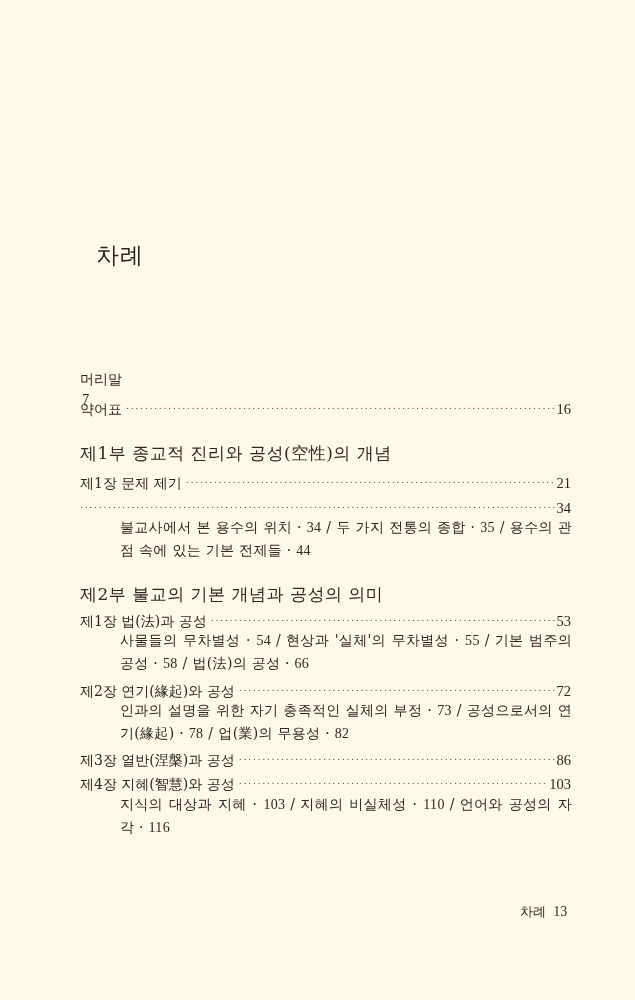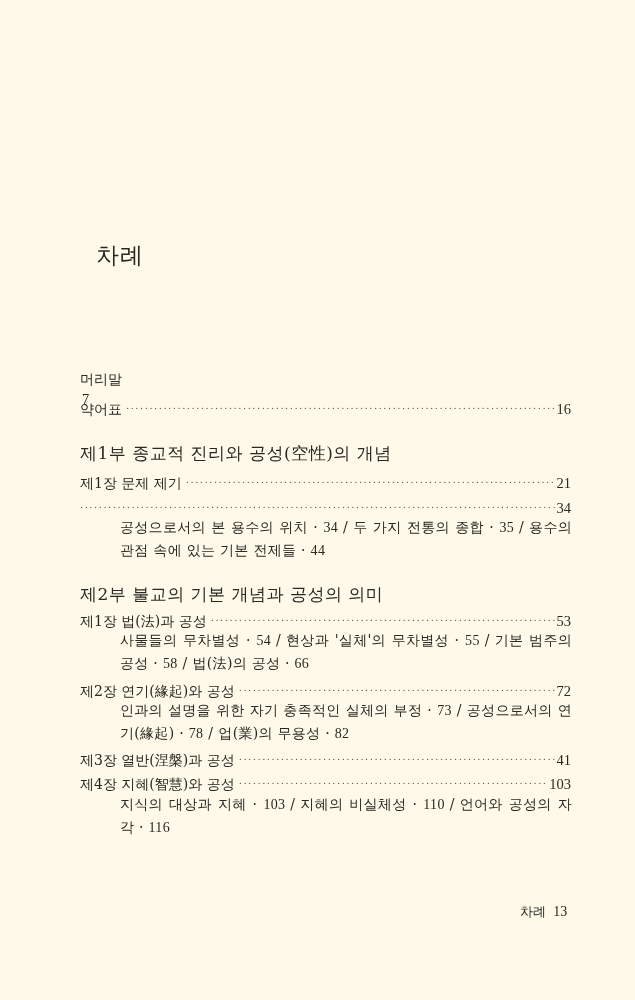--- a/index.html
+++ b/index.html
@@ -128,21 +128,21 @@
     <div class="toc-row" style="top:468px;">
       <span class="label">제1장 문제 제기</span>
       <span class="leader"></span>
       <span class="page">21</span>
     </div>
     <div class="toc-row" style="top:493px;">
       <span class="leader"></span>
       <span class="page">34</span>
     </div>
     <div class="sub-block" style="top:516px;">
-      <span><span>공성으로서의 본 용수의 위치</span> · <span class="num">34</span></span><span class="sep">/</span><span><span>두 가지 전통의 종합</span> · <span class="num">35</span></span><span class="sep">/</span><span><span>용수의 관점 속에 있는 기본 전제들</span> · <span class="num">44</span></span>
+      <span><span>불교사에서 본 용수의 위치</span> · <span class="num">34</span></span><span class="sep">/</span><span><span>두 가지 전통의 종합</span> · <span class="num">35</span></span><span class="sep">/</span><span><span>용수의 관점 속에 있는 기본 전제들</span> · <span class="num">44</span></span>
     </div>
 
     <div class="part-title" style="top:582px;">제2부 불교의 기본 개념과 공성의 의미</div>
 
     <div class="toc-row" style="top:606px;">
       <span class="label">제1장 법(法)과 공성</span>
       <span class="leader"></span>
       <span class="page">53</span>
     </div>
     <div class="sub-block" style="top:629px;">
@@ -154,21 +154,21 @@
       <span class="leader"></span>
       <span class="page">72</span>
     </div>
     <div class="sub-block" style="top:699px;">
       <span><span>인과의 설명을 위한 자기 충족적인 실체의 부정</span> · <span class="num">73</span></span><span class="sep">/</span><span><span>공성으로서의 연기(緣起)</span> · <span class="num">78</span></span><span class="sep">/</span><span><span>업(業)의 무용성</span> · <span class="num">82</span></span>
     </div>
 
     <div class="toc-row" style="top:745px;">
       <span class="label">제3장 열반(涅槃)과 공성</span>
       <span class="leader"></span>
-      <span class="page">41</span>
+      <span class="page">86</span>
     </div>
     <div class="toc-row" style="top:769px;">
       <span class="label">제4장 지혜(智慧)와 공성</span>
       <span class="leader"></span>
       <span class="page">103</span>
     </div>
     <div class="sub-block" style="top:793px;">
       <span><span>지식의 대상과 지혜</span> · <span class="num">103</span></span><span class="sep">/</span><span><span>지혜의 비실체성</span> · <span class="num">110</span></span><span class="sep">/</span><span><span>언어와 공성의 자각</span> · <span class="num">116</span></span>
     </div>
   </div>

